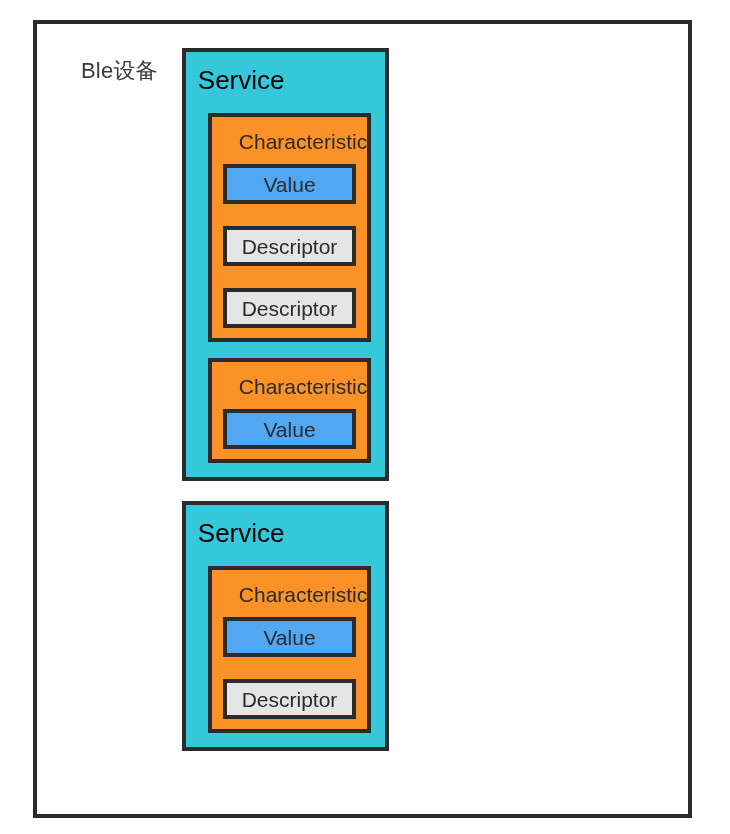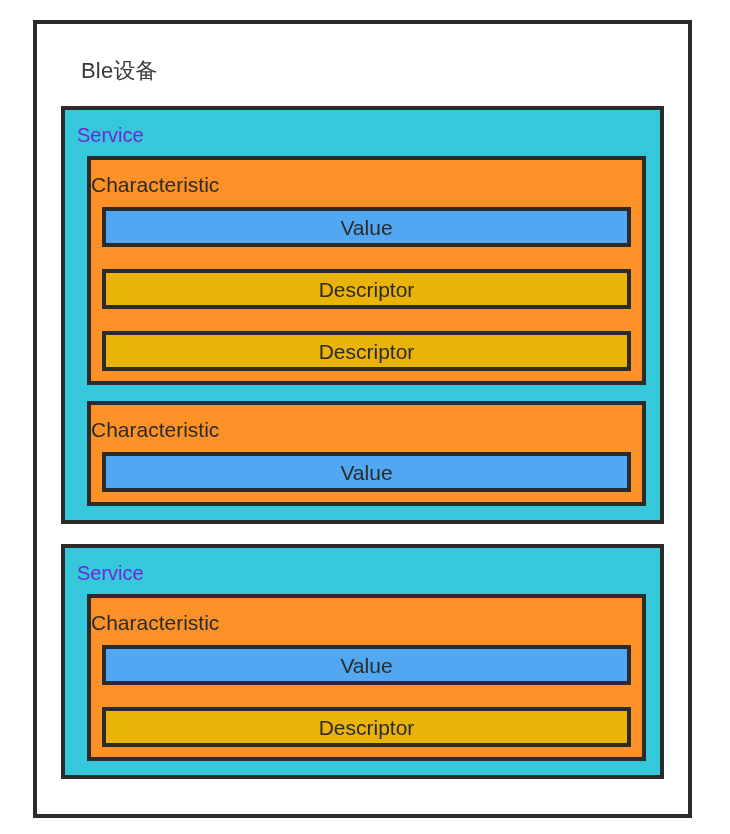--- a/index.html
+++ b/index.html
@@ -27,21 +27,21 @@
   .device-frame {
     position: absolute;
     left: 33px;
     top: 20px;
     width: 659px;
     height: 798px;
     box-sizing: border-box;
     background: #ffffff;
     border: 4px solid #2b2b2b;
     display: flex;
-    flex-direction: column;
+    flex-direction: row;
   }
 
   .device-title {
     font-size: 22px;
     line-height: 1;
     color: #3a3a3a;
     padding: 36px 0 0 44px;
     letter-spacing: .2px;
     white-space: nowrap;
   }
@@ -54,24 +54,24 @@
   }
 
   
   .service {
     box-sizing: border-box;
     background: #35c8db;
     border: 4px solid #2b2b2b;
     padding: 0 0 14px 0;
   }
   .service-label {
-    font-size: 20px;
+    font-size: 26px;
     line-height: 1;
-    color: #6d28d9;
-    padding: 15px 0 11px 12px;
+    color: #000000;
+    padding: 15px 0 20px 12px;
     white-space: nowrap;
   }
 
   .char-stack {
     display: flex;
     flex-direction: column;
     gap: 16px;
     margin: 0 14px 0 22px;
   }
 
@@ -79,21 +79,21 @@
   .characteristic {
     box-sizing: border-box;
     background: #fc9227;
     border: 4px solid #2b2b2b;
     padding: 0 0 10px 0;
   }
   .char-label {
     font-size: 21px;
     line-height: 1;
     color: #2b2b2b;
-    padding: 14px 0 12px 0;
+    padding: 14px 0 12px 27px;
     white-space: nowrap;
   }
 
   .row-stack {
     display: flex;
     flex-direction: column;
     gap: 22px;
     margin: 0 11px 0 11px;
   }
 
@@ -104,21 +104,21 @@
     height: 40px;
     display: flex;
     align-items: center;
     justify-content: center;
     font-size: 21px;
     line-height: 1;
     color: #2b2b2b;
     white-space: nowrap;
   }
   .row.value { background: #51a7f2; }
-  .row.descriptor { background: #eab308; }
+  .row.descriptor { background: #e5e5e5; }
 </style>
 </head>
 <body>
 
 <div id="canvas">
 
   <div class="device-frame">
 
     <div class="device-title">Ble设备</div>
 

